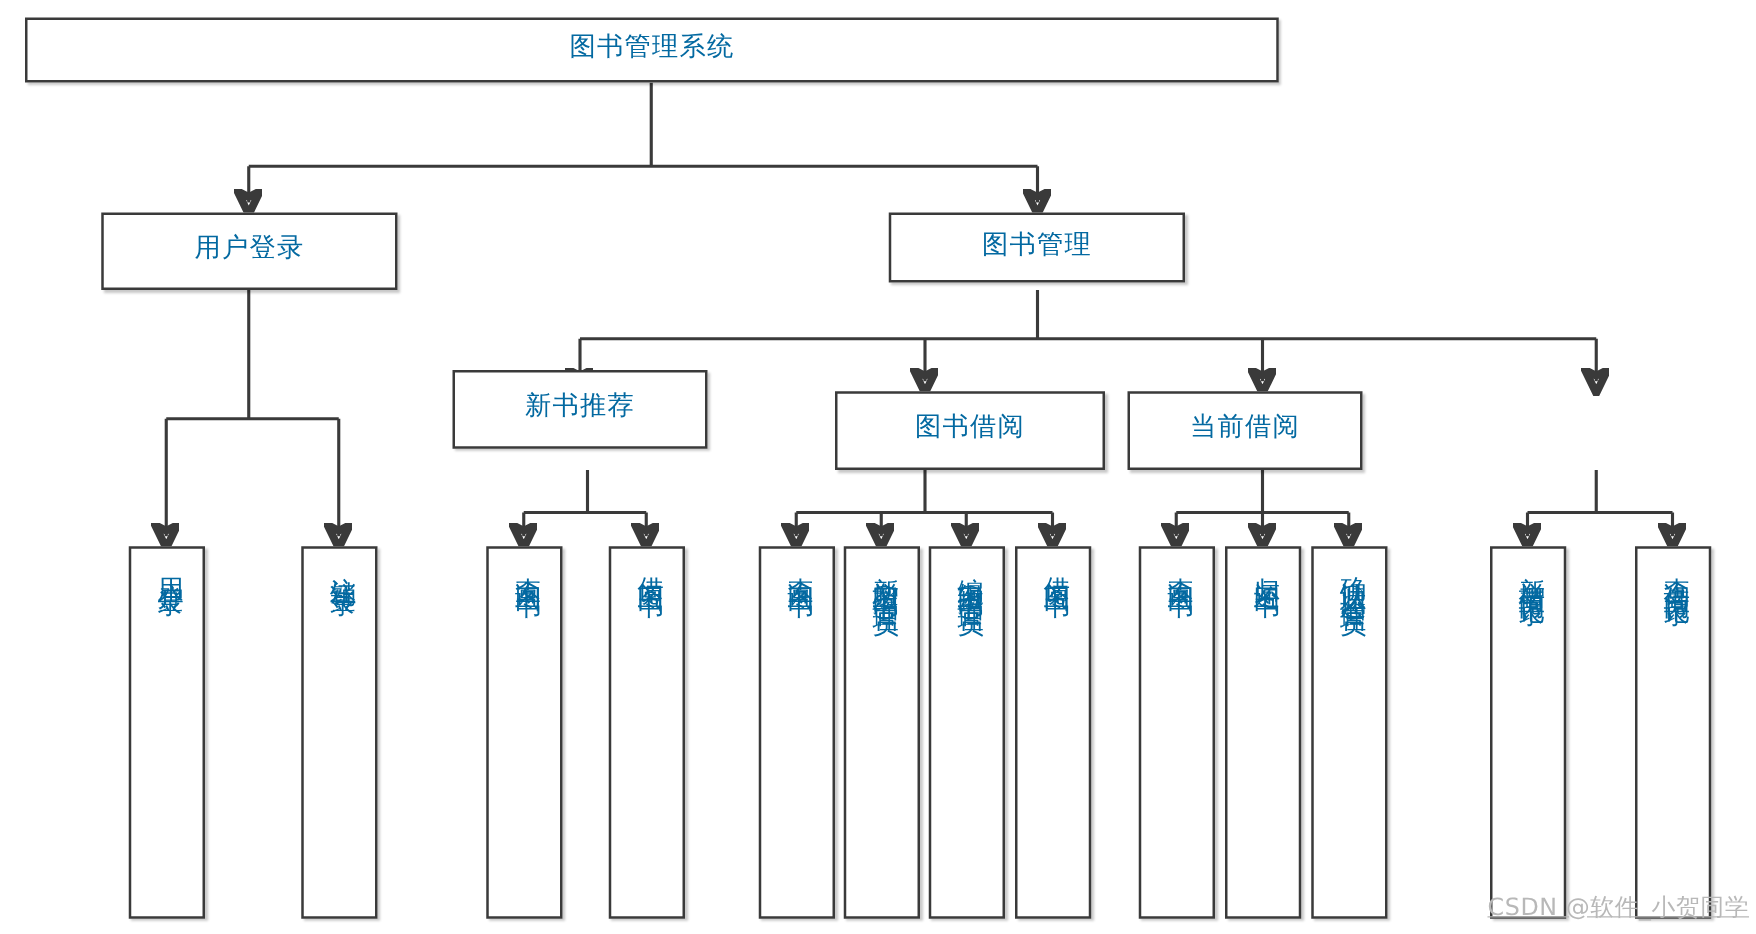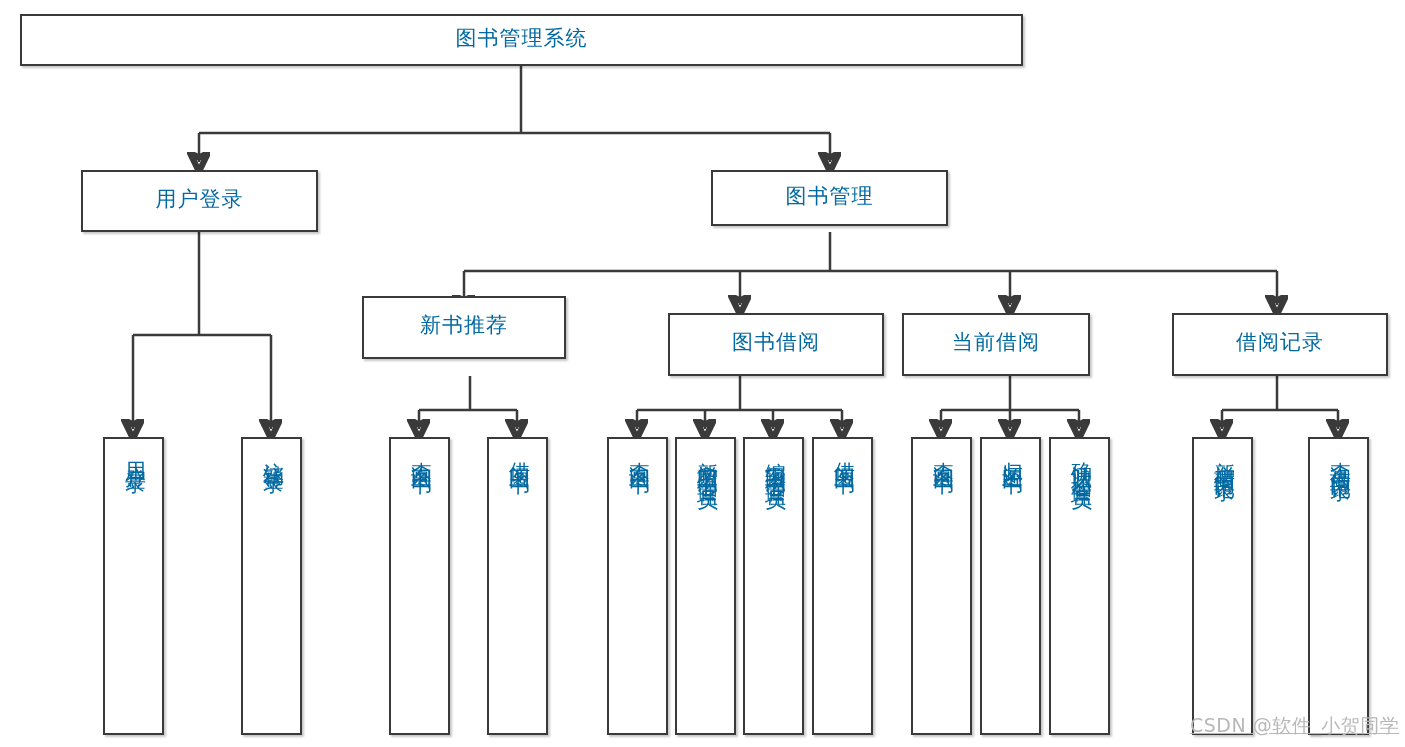--- a/index.html
+++ b/index.html
@@ -120,23 +120,20 @@
 
   <div class="node" style="left:362px;top:296px;width:204px;height:63px;">
     <span class="lbl">新书推荐</span>
   </div>
   <div class="node" style="left:632px;top:313px;width:216px;height:63px;margin-left:36px;">
     <span class="lbl">图书借阅</span>
   </div>
   <div class="node" style="left:902px;top:313px;width:188px;height:63px;">
     <span class="lbl">当前借阅</span>
   </div>
-  <div class="node" style="left:1172px;top:313px;width:216px;height:63px;">
-    <span class="lbl">借阅记录</span>
-  </div>
 
   <div class="node leaf" style="left:103px;top:437px;width:61px;height:298px;">
     <span class="lbl">用户登录</span>
   </div>
   <div class="node leaf" style="left:241px;top:437px;width:61px;height:298px;">
     <span class="lbl">注销登录</span>
   </div>
 
   <div class="node leaf" style="left:389px;top:437px;width:61px;height:298px;">
     <span class="lbl">查询图书</span>

